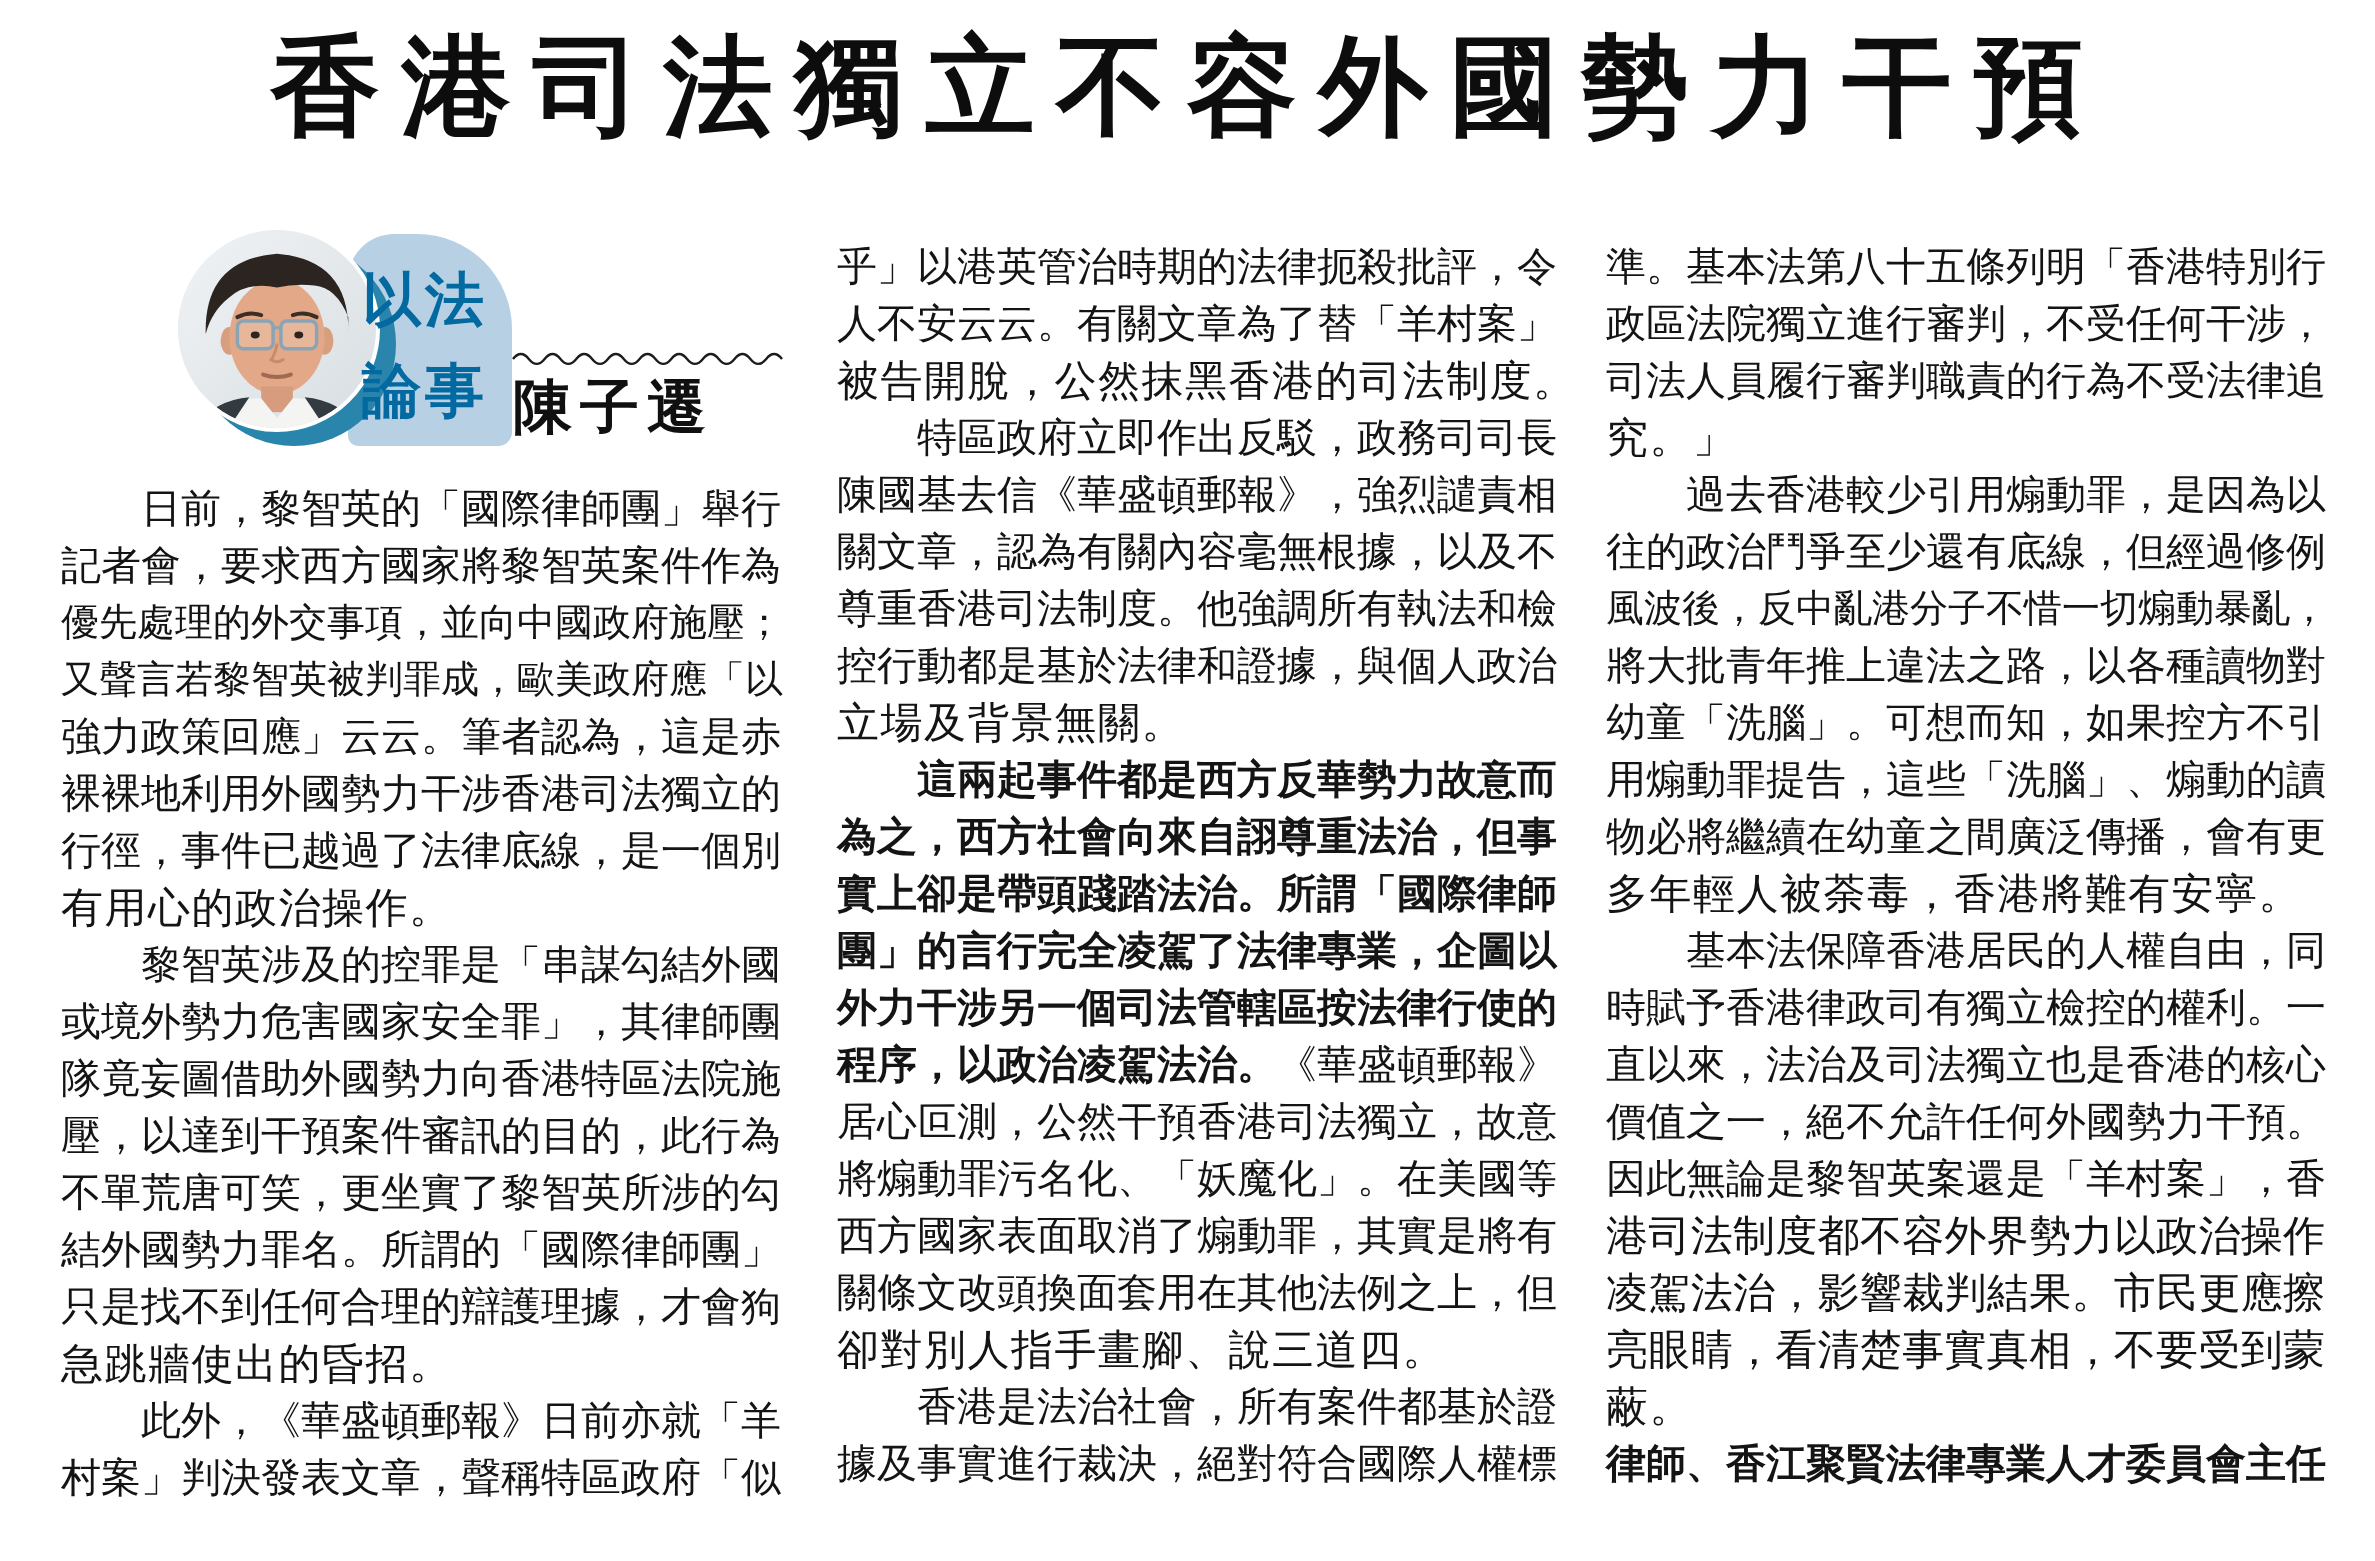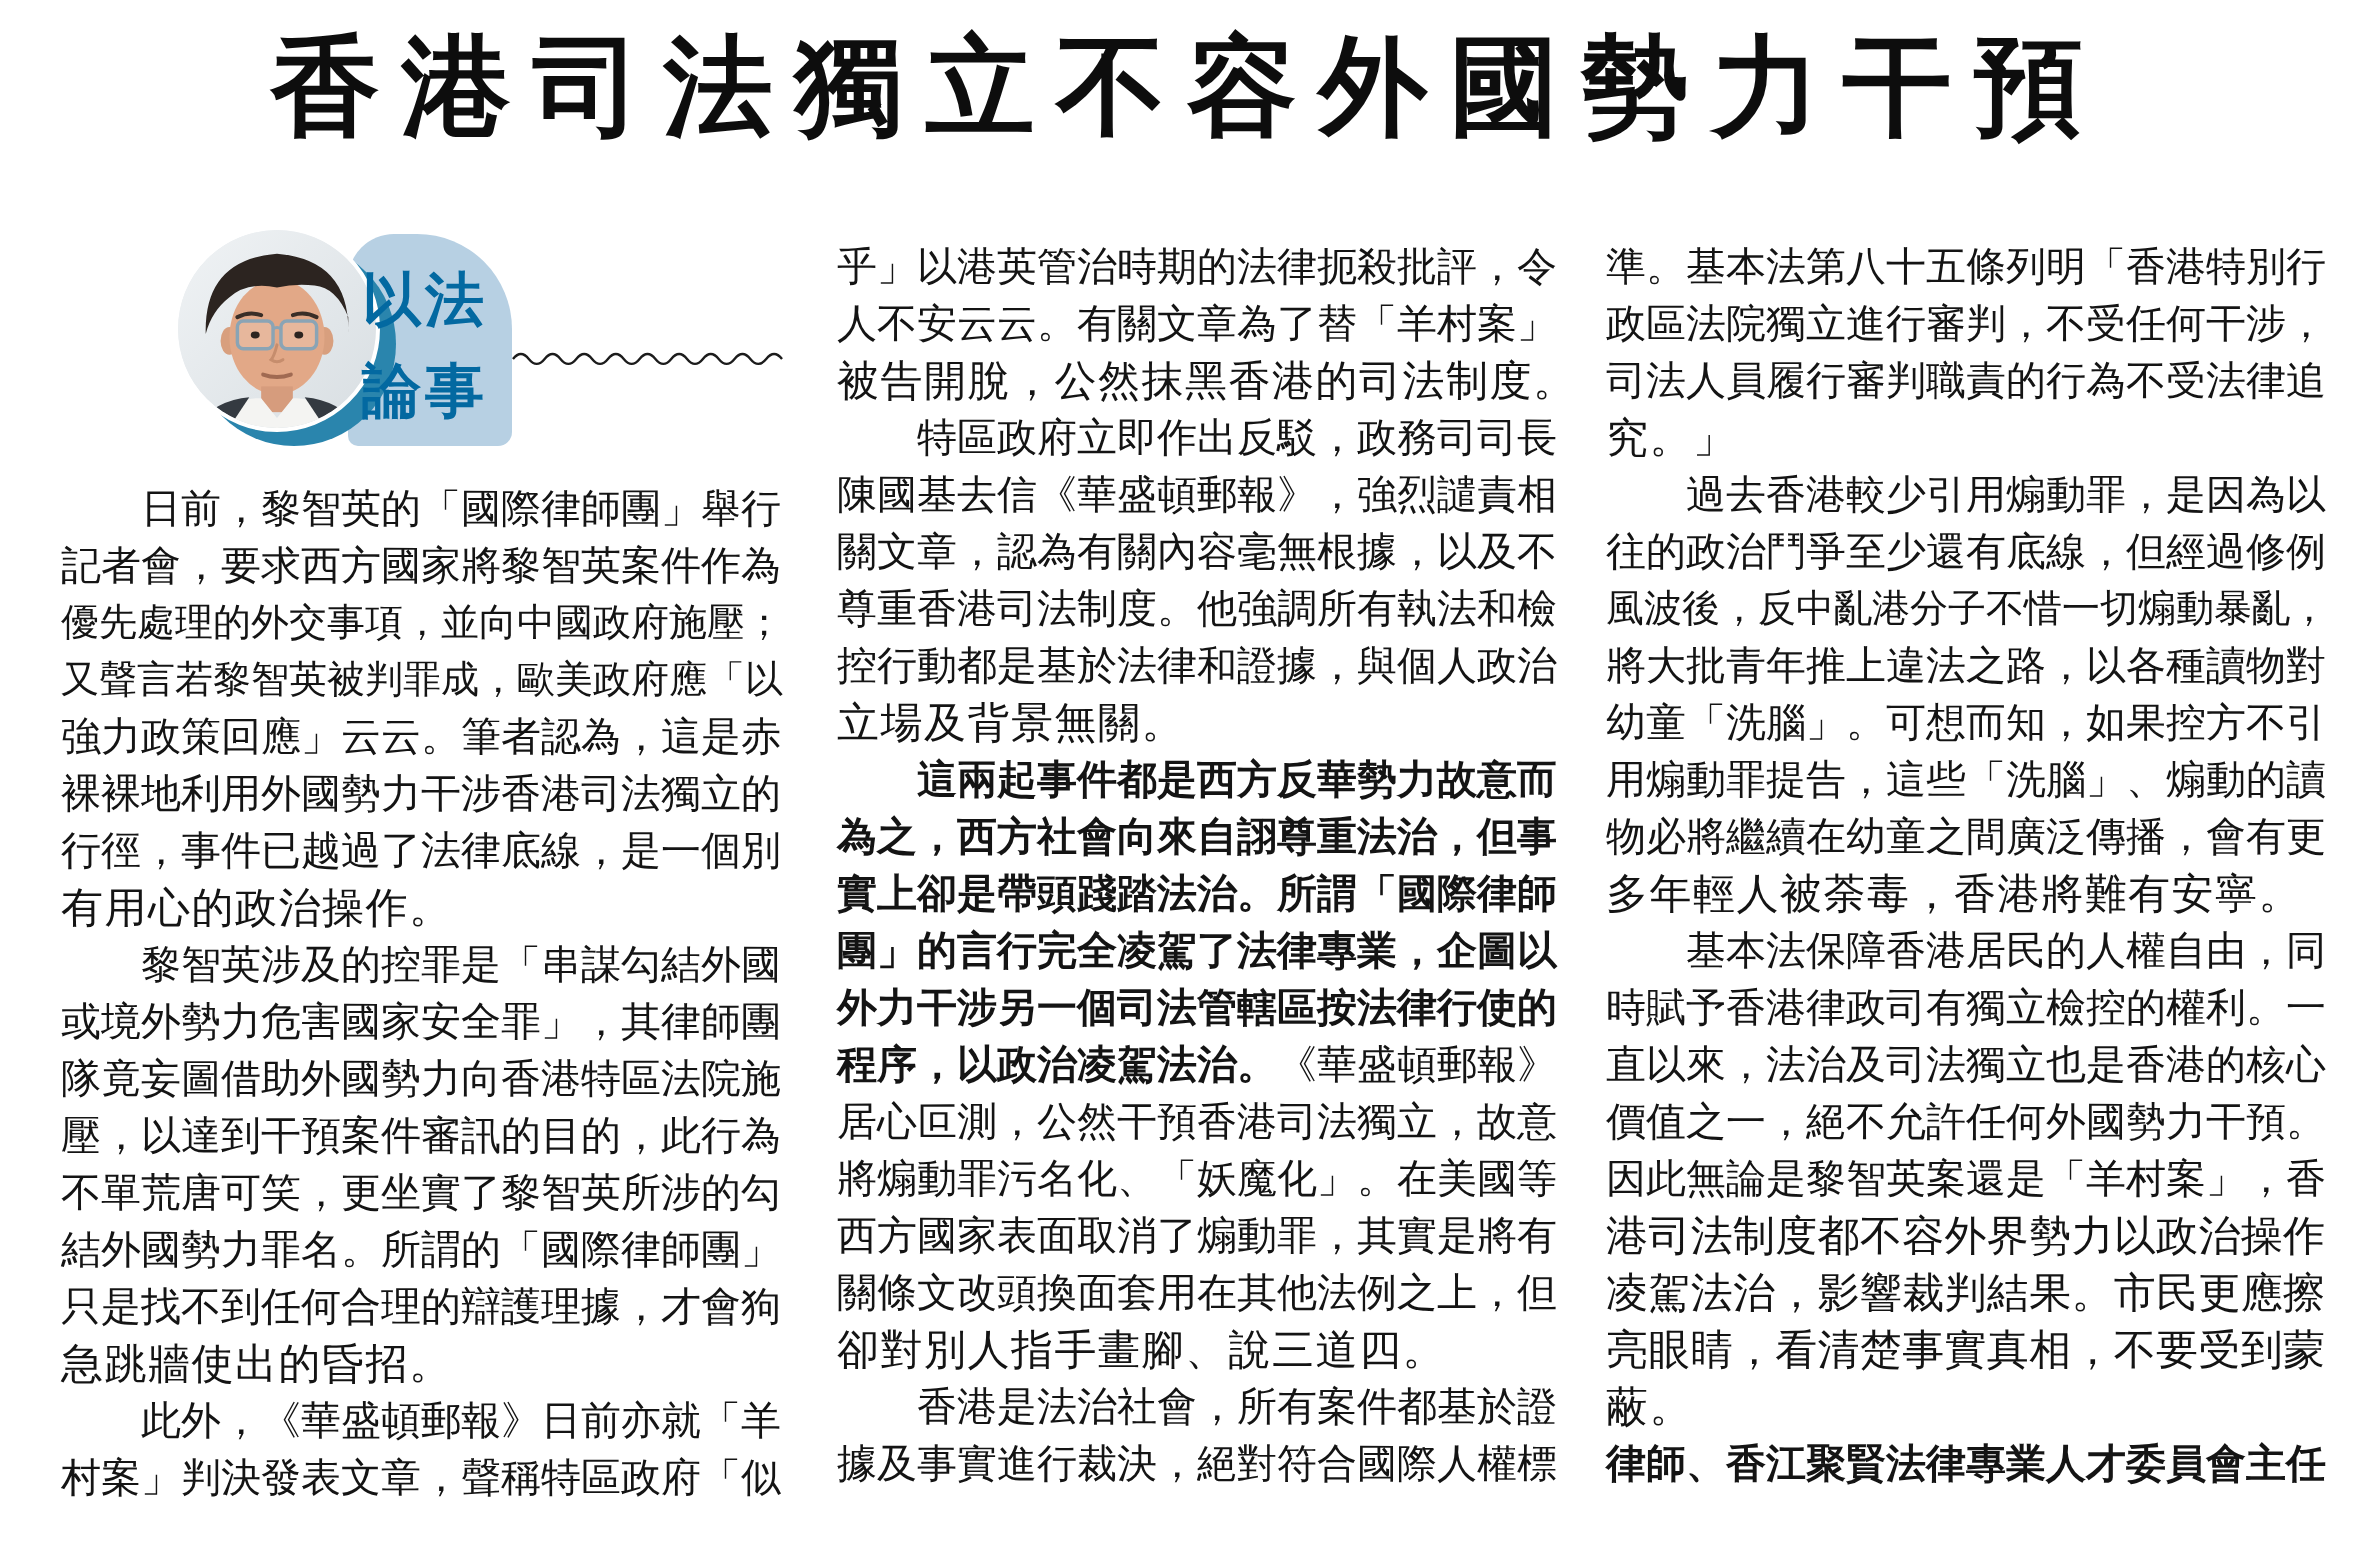--- a/index.html
+++ b/index.html
@@ -93,20 +93,21 @@
 
   <div class="badge-text">
     <div>以法</div>
     <div>論事</div>
   </div>
 
   <svg class="wave" viewBox="0 0 276 16">
     <path d="M2,9 q8,-10 16,0 t16,0 t16,0 t16,0 t16,0 t16,0 t16,0 t16,0 t16,0 t16,0 t16,0 t16,0 t16,0 t16,0 t16,0 t16,0 t16,0" stroke="#1c1c1c" stroke-width="2.4" fill="none"></path>
   </svg>
 
+  <div class="author">陳子遷</div>
 
   <div class="col c1">
       <div class="line" style="font-size: 40px;">
         <span>　</span>
         <span>　</span>
         <span>日</span>
         <span>前</span>
         <span>，</span>
         <span>黎</span>
         <span>智</span>

